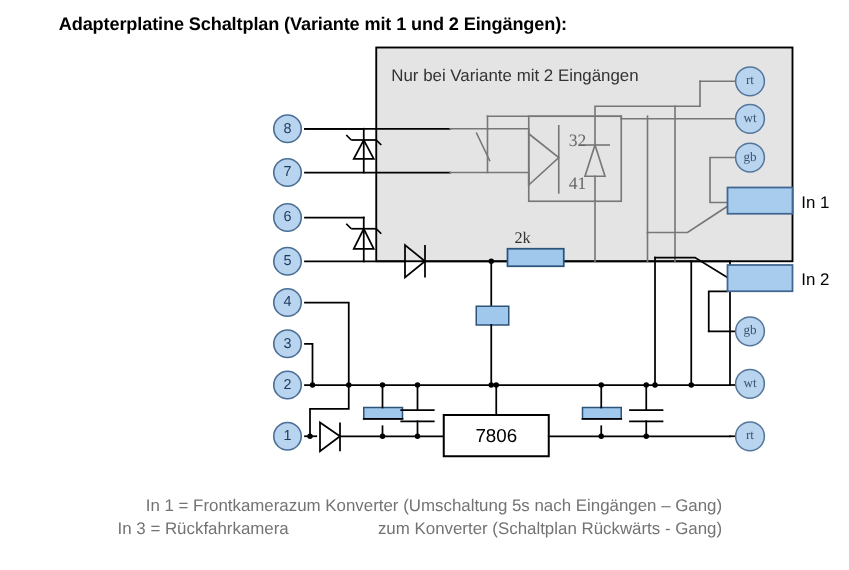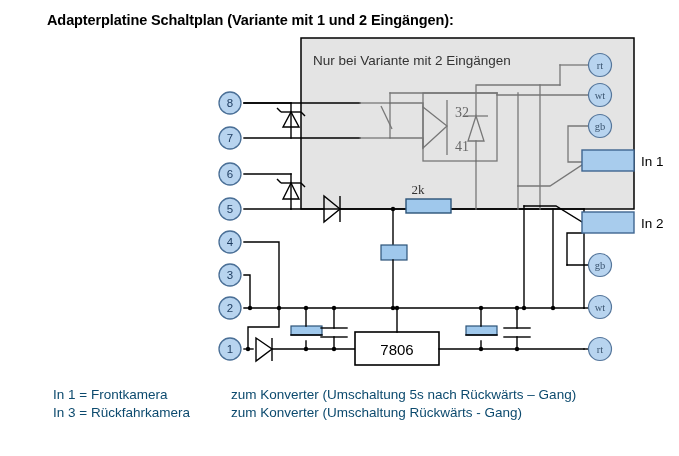--- a/index.html
+++ b/index.html
@@ -26,24 +26,25 @@
     top: 12px;
     font-size: 14.5px;
     font-weight: bold;
     color: #000000;
     letter-spacing: -0.1px;
     white-space: nowrap;
   }
   #legend {
     position: absolute;
     left: 53px;
-    top: 386px;
+    top: 396px;
     font-size: 13.5px;
-    color: #0c4a6e;
+    color: #737373;
     line-height: 18px;
+    text-align: right;
   }
   .legend-row {
     display: flex;
     white-space: nowrap;
   }
   .legend-key {
     width: 178px;
     flex: 0 0 178px;
   }
   .legend-val {
@@ -368,21 +369,21 @@
     <text class="in-label" x="641" y="166">In 1</text>
 
     <rect class="conn-box" x="582" y="212" width="52" height="21"></rect>
     <text class="in-label" x="641" y="228">In 2</text>
 
   </svg>
 
   <div id="legend">
     <div class="legend-row">
       <span class="legend-key">In 1 = Frontkamera</span>
-      <span class="legend-val">zum Konverter (Umschaltung 5s nach Rückwärts – Gang)</span>
+      <span class="legend-val">zum Konverter (Umschaltung 5s nach Eingängen – Gang)</span>
     </div>
     <div class="legend-row">
       <span class="legend-key">In 3 = Rückfahrkamera</span>
-      <span class="legend-val">zum Konverter (Umschaltung Rückwärts - Gang)</span>
+      <span class="legend-val">zum Konverter (Schaltplan Rückwärts - Gang)</span>
     </div>
   </div>
 
 </div>
 
 </body></html>

